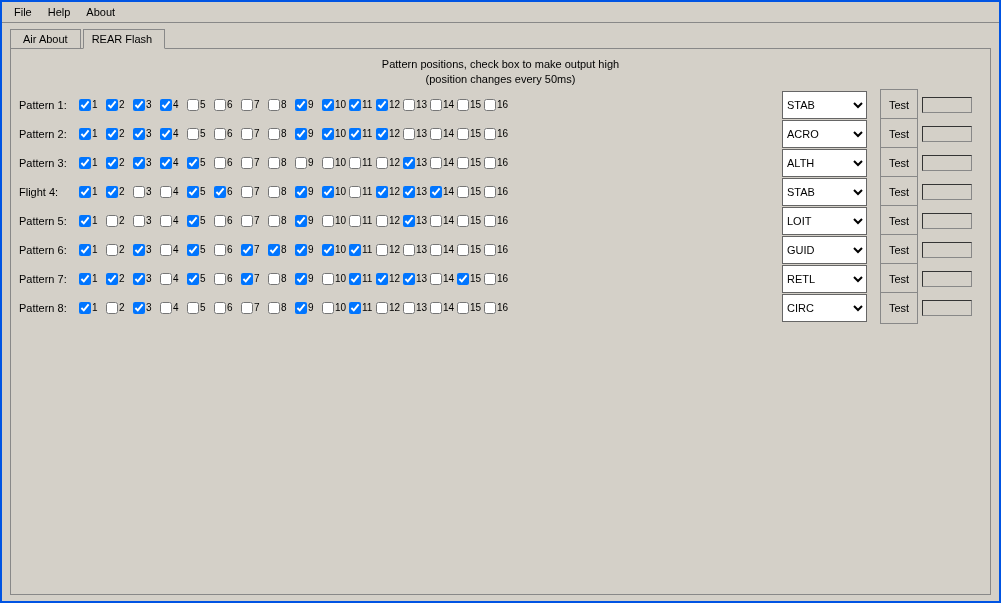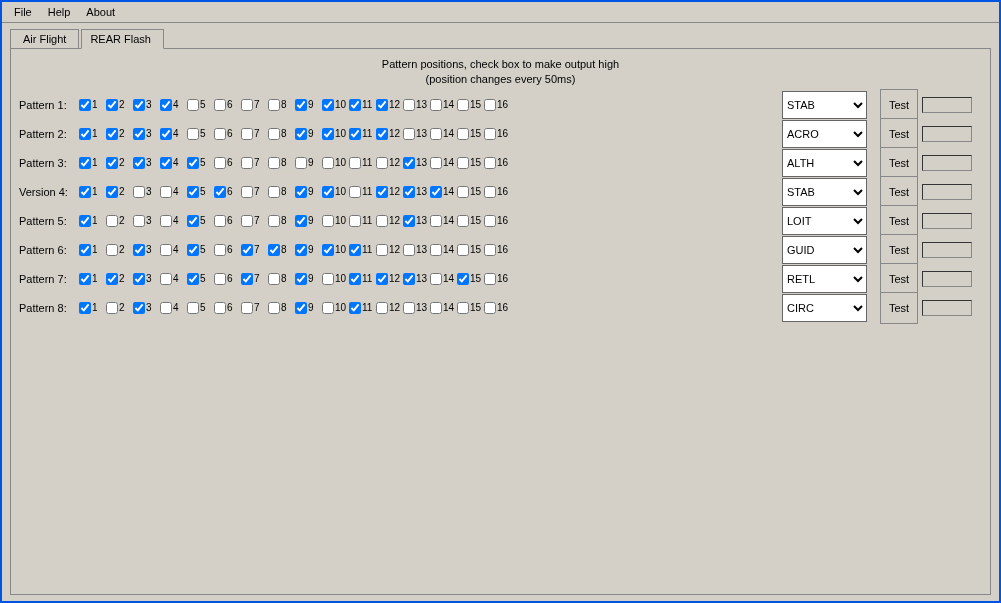--- a/index.html
+++ b/index.html
@@ -235,21 +235,21 @@
 <div class="window">
 
   <div class="menu-bar">
     <span class="menu-item">File</span>
     <span class="menu-item">Help</span>
     <span class="menu-item">About</span>
   </div>
 
   <div class="content">
     <div class="tabs">
-      <div class="tab">Air Flight</div>
+      <div class="tab">Air About</div>
       <div class="tab active">REAR Flash</div>
     </div>
 
     <div class="tab-content">
       <div class="header-row">
         <div>Pattern positions, check box to make output high</div>
         <div>(position changes every 50ms)</div>
       </div>
 
 
@@ -476,21 +476,21 @@
             </div>
             <div class="flight-mode-cell">
               <select class="flight-mode-select"><option value="STAB">STAB</option><option value="ACRO">ACRO</option><option value="ALTH" selected="">ALTH</option><option value="AUTO">AUTO</option><option value="GUID">GUID</option><option value="LOIT">LOIT</option><option value="RETL">RETL</option><option value="CIRC">CIRC</option><option value="LAND">LAND</option><option value="OFLO">OFLO</option></select>
             </div>
             <div class="pattern-demo-cell">
               <button class="test-btn">Test</button>
               <div class="test-progress"></div>
             </div>
           </div>
           <div class="pattern-row">
-            <div class="pattern-label">Version 4:</div>
+            <div class="pattern-label">Flight 4:</div>
             <div class="checkboxes-area">
               <div class="cb-item">
                 <input type="checkbox" checked="" style="">
                 <label>1</label>
               </div>
               <div class="cb-item">
                 <input type="checkbox" checked="" style="">
                 <label>2</label>
               </div>
               <div class="cb-item">

